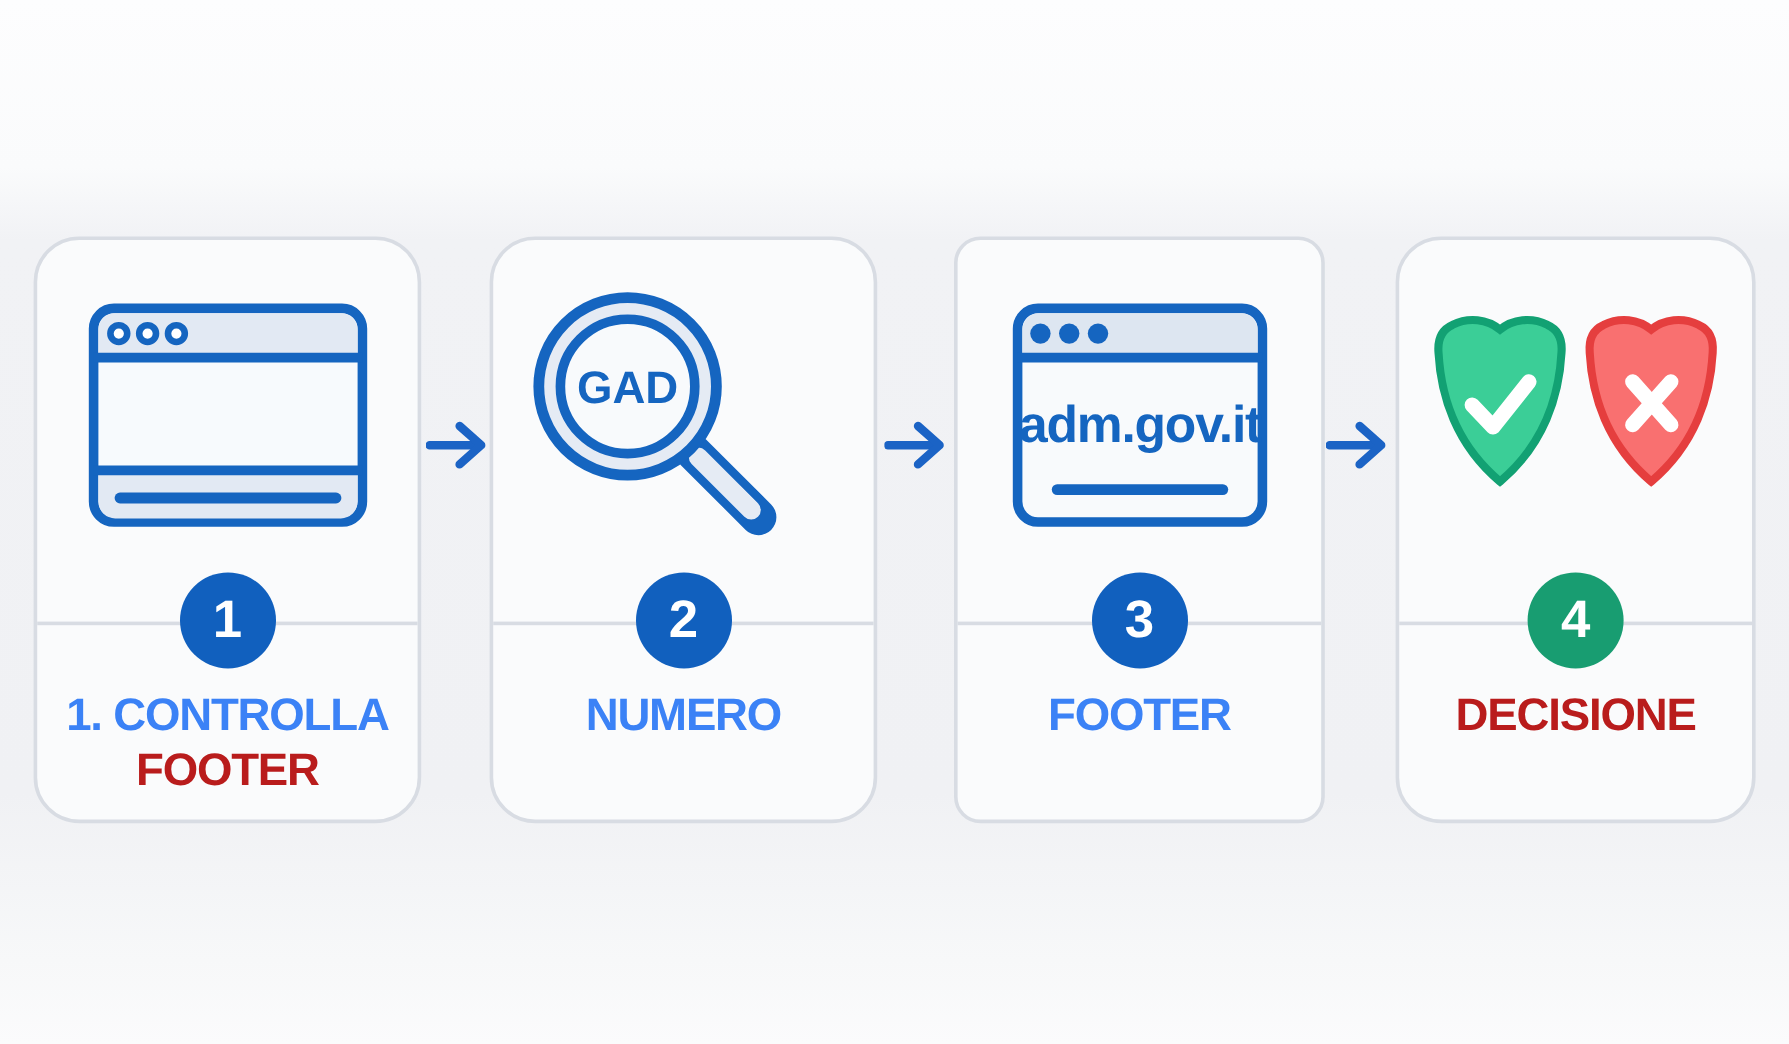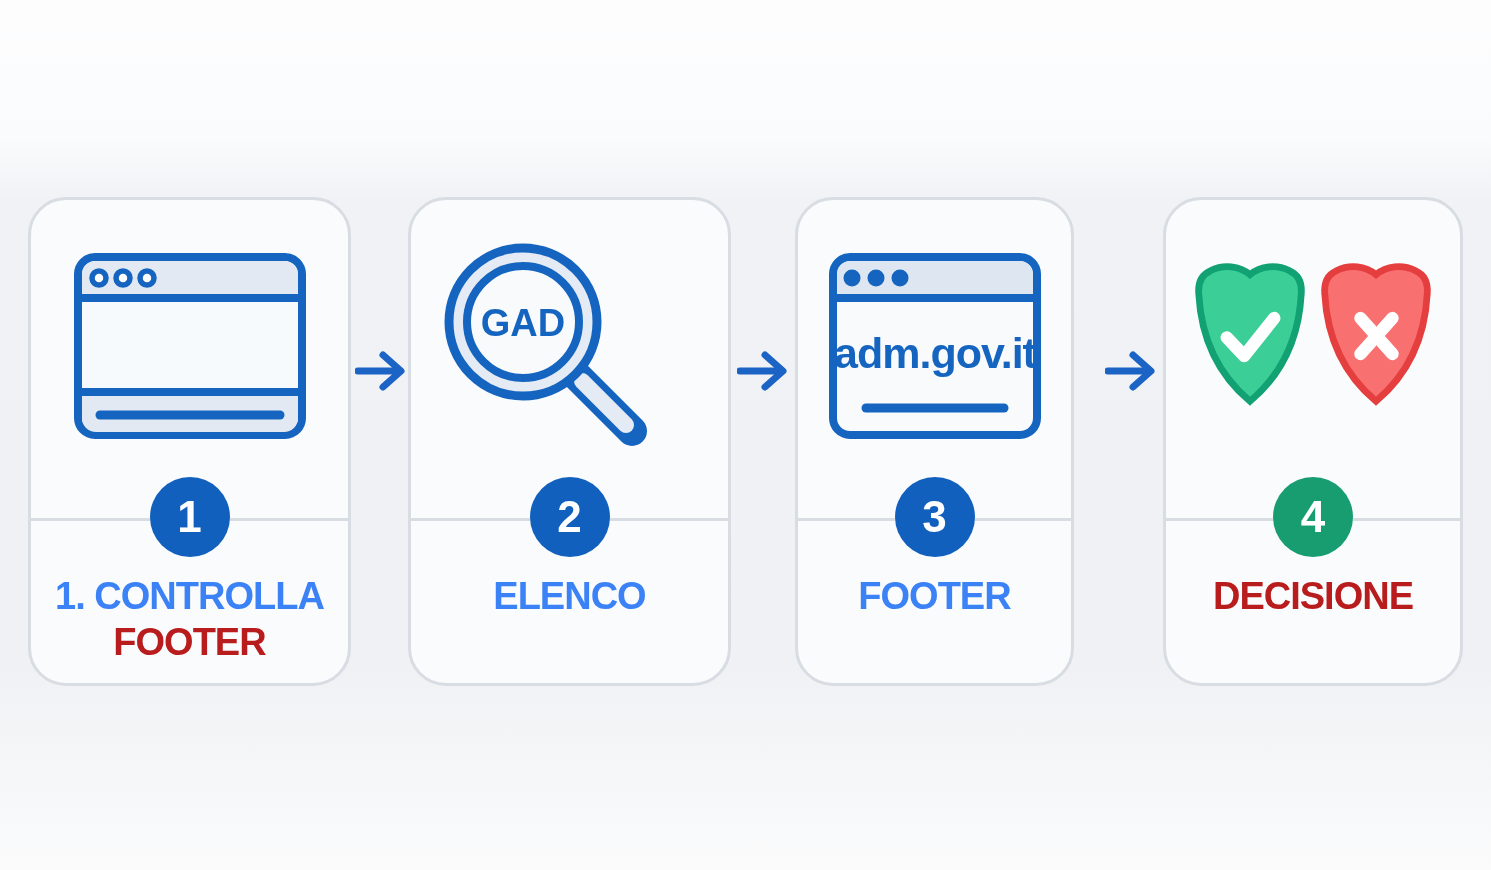--- a/index.html
+++ b/index.html
@@ -7,21 +7,21 @@
     width:1491px;height:870px;position:relative;overflow:hidden;
     font-family:"Liberation Sans","DejaVu Sans",sans-serif;
     background:linear-gradient(180deg,#fdfdfe 0%,#fafbfc 16%,#f1f2f5 23%,#f0f1f4 76%,#f7f8f9 92%,#fbfbfc 100%);
   }
   .card{
     position:absolute;top:197px;height:489px;box-sizing:border-box;
     background:#fafbfc;border:3px solid #d8dce3;border-radius:38px;
   }
   .card1{left:28px;width:323px;}
   .card2{left:408px;width:323px;}
-  .card3{left:795px;width:279px;}
+  .card3{left:795px;width:309px;border-radius:22px;}
   .card4{left:1163px;width:300px;}
   .divider{
     position:absolute;left:0;right:0;top:318px;height:3px;background:#d8dce3;
   }
   .icon-wrap{position:absolute;left:0;right:0;top:52px;display:flex;justify-content:center;}
   .icon-wrap.mag{top:30px;justify-content:flex-start;padding-left:22px;}
   .icon-wrap.shields{top:62px;gap:10px;}
   .badge{
     position:absolute;left:50%;top:277px;transform:translateX(-50%);
     width:80px;height:80px;border-radius:50%;
@@ -85,21 +85,21 @@
         <circle cx="90" cy="92" r="74" fill="#e5ebf4" stroke="#1565c0" stroke-width="9"></circle>
         <circle cx="90" cy="92" r="56" fill="#f8fafc" stroke="#1565c0" stroke-width="8"></circle>
         <text x="90" y="106" text-anchor="middle" font-size="38" font-weight="bold" fill="#1565c0">GAD</text>
       </svg>
     </div>
     <div class="divider"></div>
     <div class="badge badge-blue">
       <span>2</span>
     </div>
     <div class="card-title">
-      <div class="t-blue">ELENCO</div>
+      <div class="t-blue">NUMERO</div>
     </div>
   </div>
 
   <svg class="arrow arrow2" viewBox="0 0 52 42">
     <line x1="3" y1="21" x2="38" y2="21" stroke="#1b63c5" stroke-width="7" stroke-linecap="round"></line>
     <path d="M28 5 L46 21 L28 37" fill="none" stroke="#1b63c5" stroke-width="7" stroke-linecap="round" stroke-linejoin="round"></path>
   </svg>
 
   <div class="card card3">
     <div class="icon-wrap">

